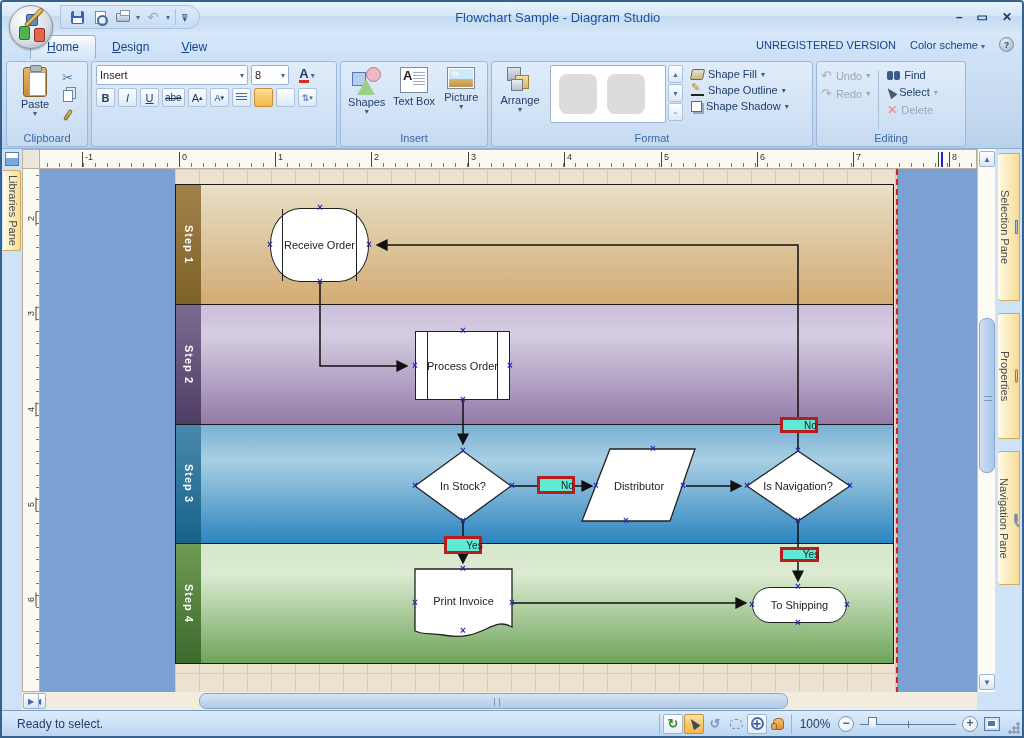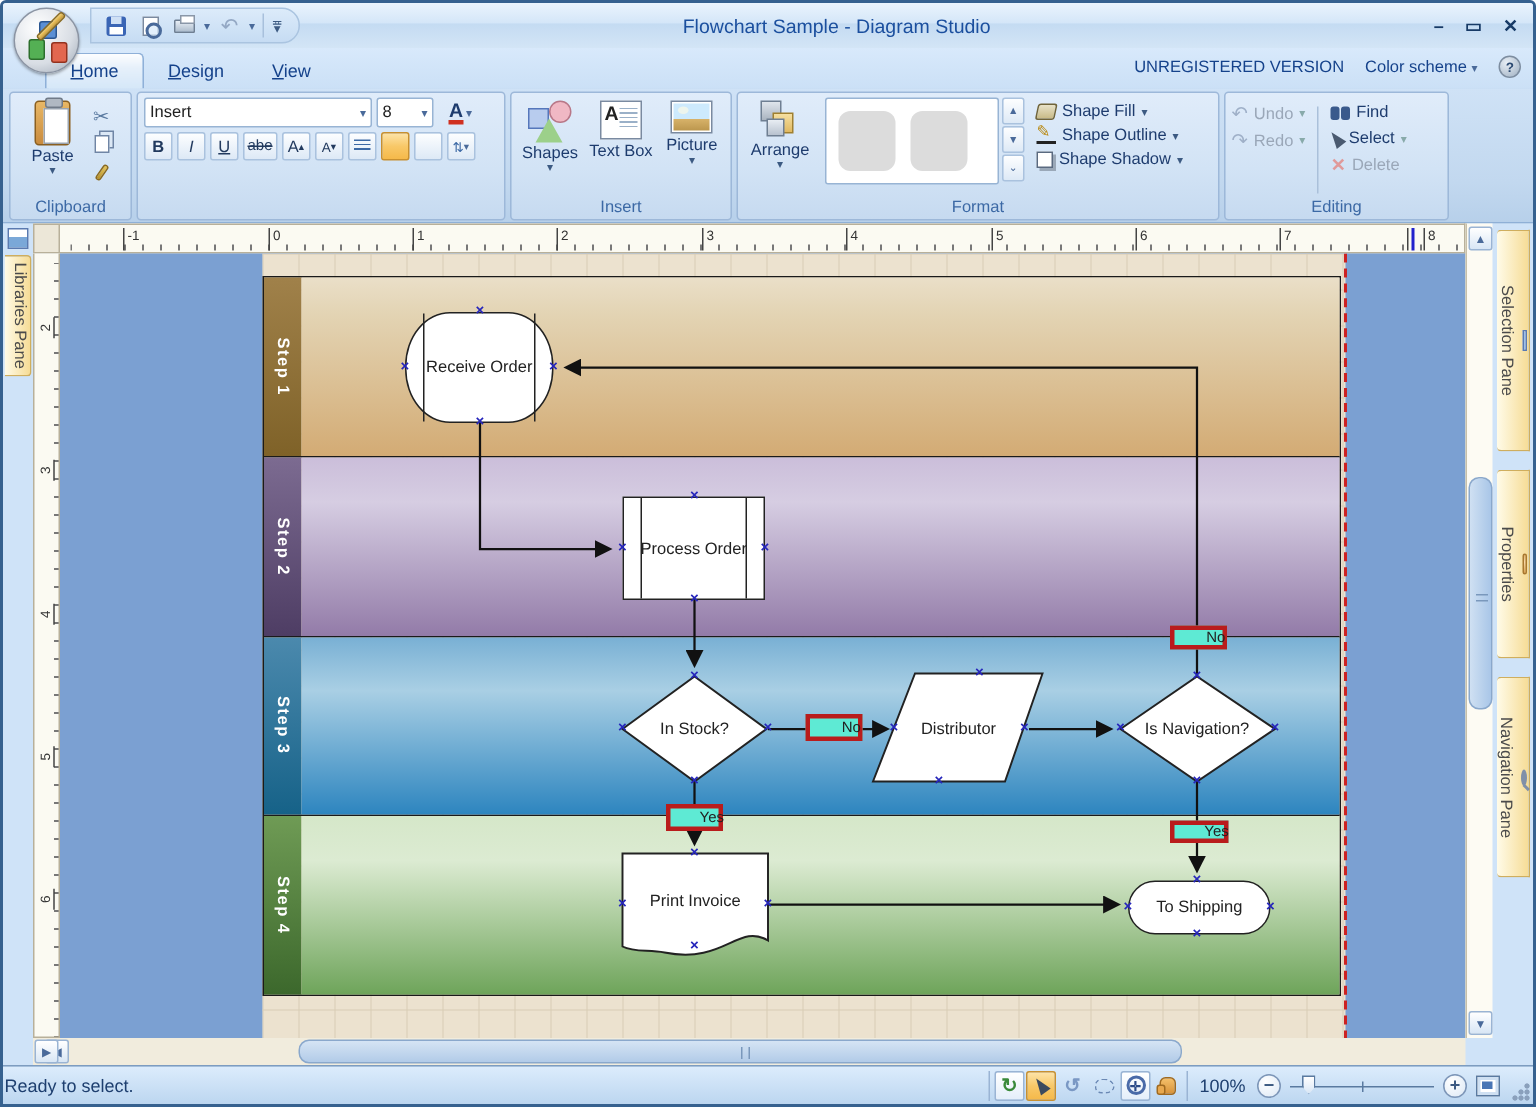--- a/index.html
+++ b/index.html
@@ -176,21 +176,21 @@
      color:#4a6a9a;font-size:8px;display:flex;align-items:center;justify-content:center;}
   .vthumb{position:absolute;left:1px;width:16px;background:linear-gradient(90deg,#cfe0f2,#a9c6e8);border:1px solid #8aa8cc;border-radius:7px;}
   .vthumb i{position:absolute;left:4px;top:50%;width:8px;height:5px;border-top:1px solid #7a98bc;border-bottom:1px solid #7a98bc;}
   .hscroll{position:absolute;left:0;right:18px;bottom:0;height:18px;background:#f1ecdd;}
   .hscroll .sbtn{top:1px;}
   .hthumb{position:absolute;top:1px;height:16px;background:linear-gradient(#d5e4f4,#b2cbe8);border:1px solid #8aa8cc;border-radius:7px;}
   .hthumb i{position:absolute;top:4px;left:50%;width:6px;height:8px;border-left:1px solid #7a98bc;border-right:1px solid #7a98bc;}
 
   
   .statusbar{height:26px;flex:0 0 26px;background:linear-gradient(#dcecfc,#bcd6f0);border-top:1px solid #7d9cc0;
-     display:flex;align-items:center;font-size:12px;color:#1e3f6f;padding:0 1px;position:relative;}
+     display:flex;align-items:center;font-size:12px;color:#1e3f6f;padding:0 15px;position:relative;}
   .status-right{position:absolute;right:6px;display:flex;align-items:center;gap:6px;}
   .tools{display:flex;align-items:center;border-left:1px solid #9ab4d4;border-right:1px solid #9ab4d4;padding:0 3px;gap:1px;}
   .tool{width:20px;height:20px;display:flex;align-items:center;justify-content:center;border-radius:2px;}
   .tool.framed{border:1px solid #9ab4d4;background:linear-gradient(#fff,#e4eefa);}
   .tool.sel{background:linear-gradient(#fde3a7,#f8c868 50%,#f5b94a);border:1px solid #c89030;}
   .sync-g{color:#3a8a3a;font-size:13px;font-weight:bold;}
   .cursor-ico{width:0;height:0;border-left:4px solid transparent;border-right:4px solid transparent;border-bottom:11px solid #3c4a5e;transform:rotate(-36deg);}
   .rot-g{color:#7a98c4;font-size:13px;font-weight:bold;}
   .lasso-ico{width:13px;height:10px;border:1px dashed #6a88b4;border-radius:45% 60% 50% 40%;}
   .panzoom{width:13px;height:13px;border:2px solid #4a6aa8;border-radius:50%;position:relative;color:#2a4a88;font-size:9px;display:flex;align-items:center;justify-content:center;font-weight:bold;}

